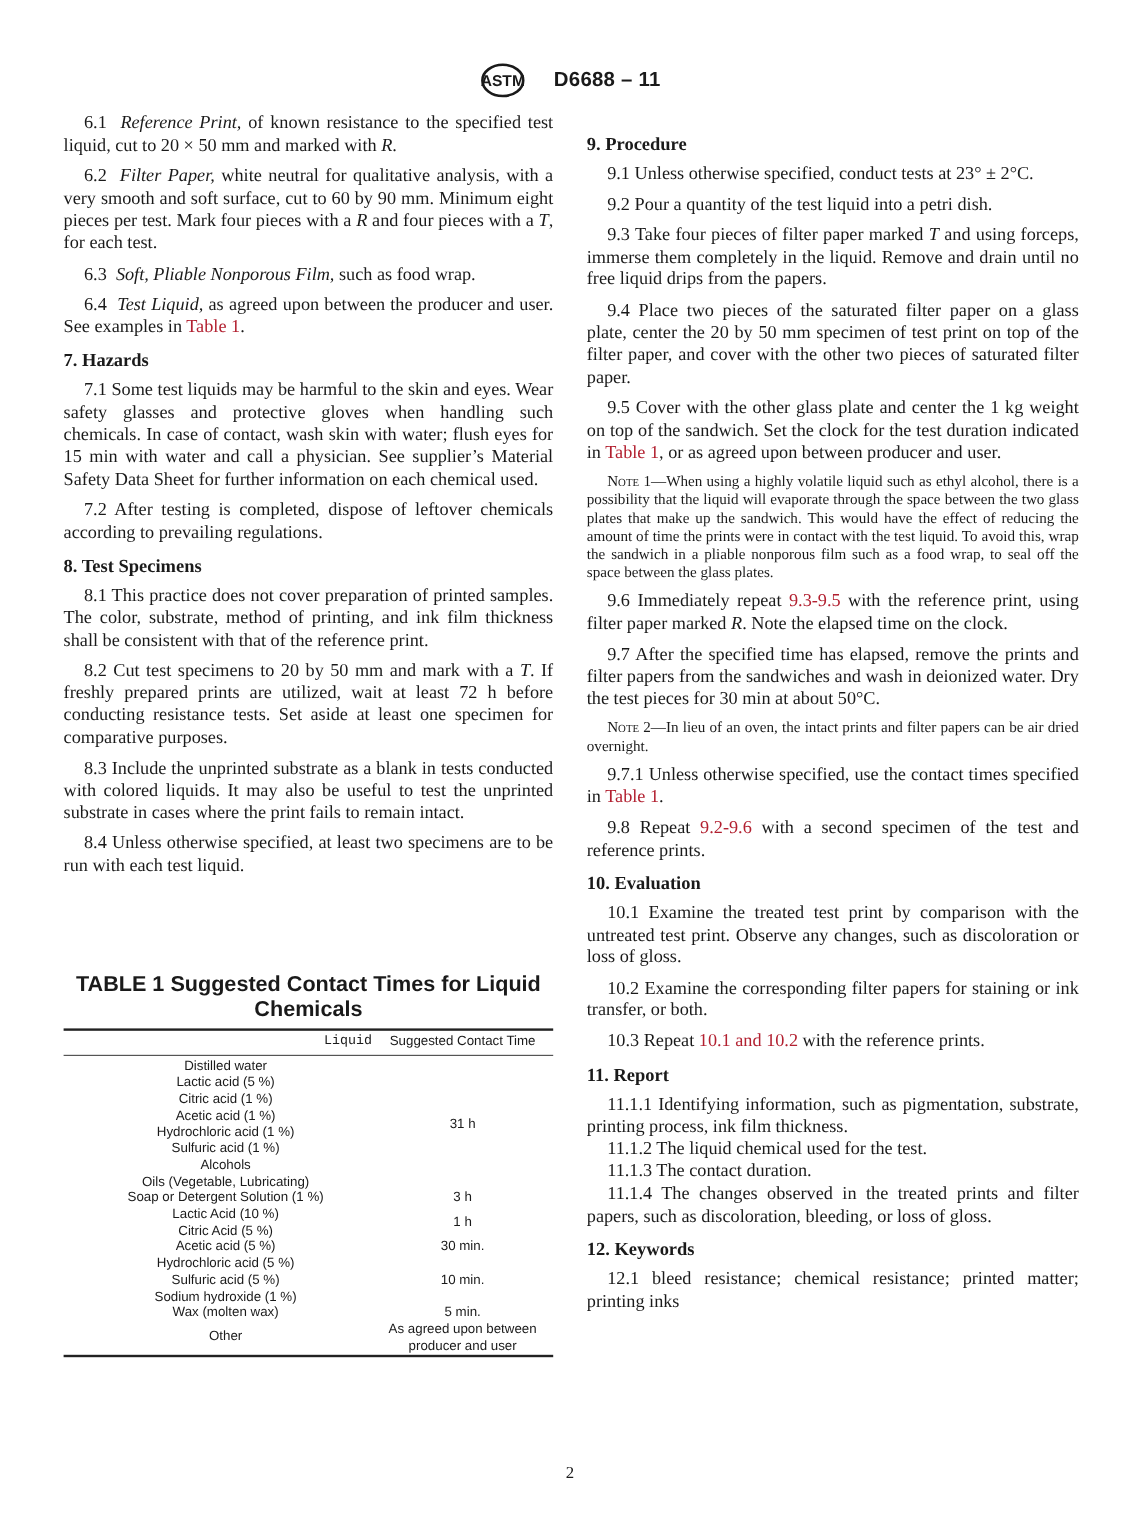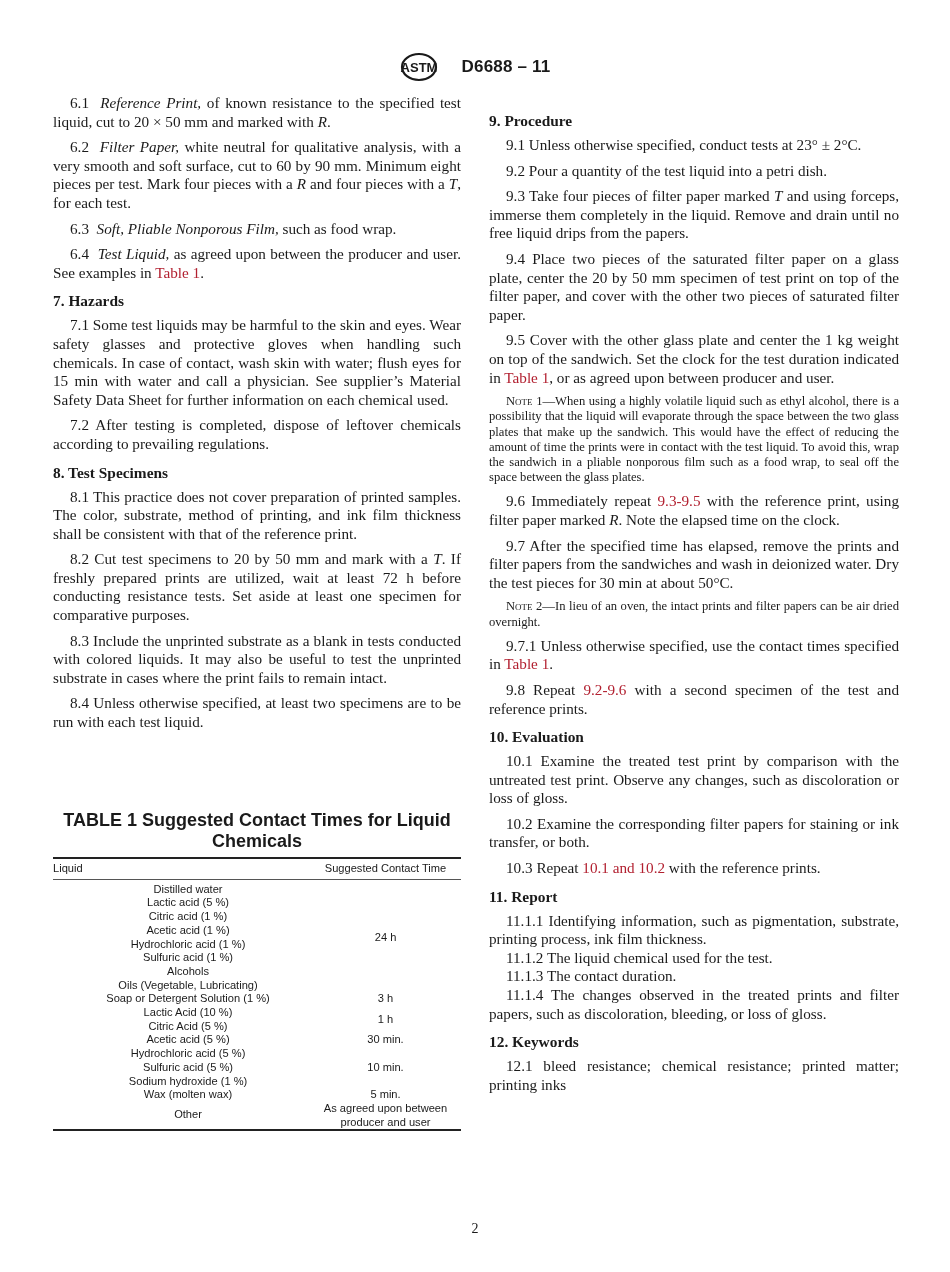--- a/index.html
+++ b/index.html
@@ -20,21 +20,21 @@
     .note { font-size: 12.6px; line-height: 15.2px; text-indent: 17px; text-align: justify; margin: 4px 0 7px 0; }
     .smallcaps { font-variant: small-caps; }
     em { font-style: italic; }
     .ref { color: #b22030; }
     .table-block { position: absolute; left: 53px; top: 810px; width: 408px;
                    font-family: "Liberation Sans", "DejaVu Sans", sans-serif; }
     .table-title { text-align: center; font-weight: bold; font-size: 18px; margin-bottom: 5px; }
     table { width: 100%; border-collapse: collapse; font-size: 11.1px; line-height: 13.7px; }
     thead th { font-weight: normal; border-top: 2px solid #222; border-bottom: 1.5px solid #555; padding: 3px 0; }
     th.c1, td.c1 { text-align: center; }
-    th.c1 { text-align: left; width: 63%; }
+    th.c1 { text-align: right; width: 63%; font-family: Liberation Mono, monospace; }
     th.c2, td.c2 { text-align: center; }
     tbody td { padding: 0; vertical-align: middle; }
     td.c1 { padding-left: 13px; }
     tbody tr.first td { padding-top: 3px; }
     tbody tr.last td { padding-bottom: 2px; }
     .table-bottom { border-top: 2px solid #222; }
     .page-number { position: absolute; top: 1221px; left: 0; width: 950px; text-align: center; font-size: 14px; }
   </style>
 </head>
 <body>
@@ -71,21 +71,21 @@
   <table>
     <thead>
       <tr>
         <th class="c1">Liquid</th>
         <th class="c2">Suggested Contact Time</th>
       </tr>
     </thead>
     <tbody id="table-body">
         <tr class="first">
           <td class="c1">Distilled water</td>
-          <td class="c2" rowspan="8">24 h</td>
+          <td class="c2" rowspan="8">31 h</td>
         </tr>
         <tr>
           <td class="c1">Lactic acid (5 %)</td>
         </tr>
         <tr>
           <td class="c1">Citric acid (1 %)</td>
         </tr>
         <tr>
           <td class="c1">Acetic acid (1 %)</td>
         </tr>

